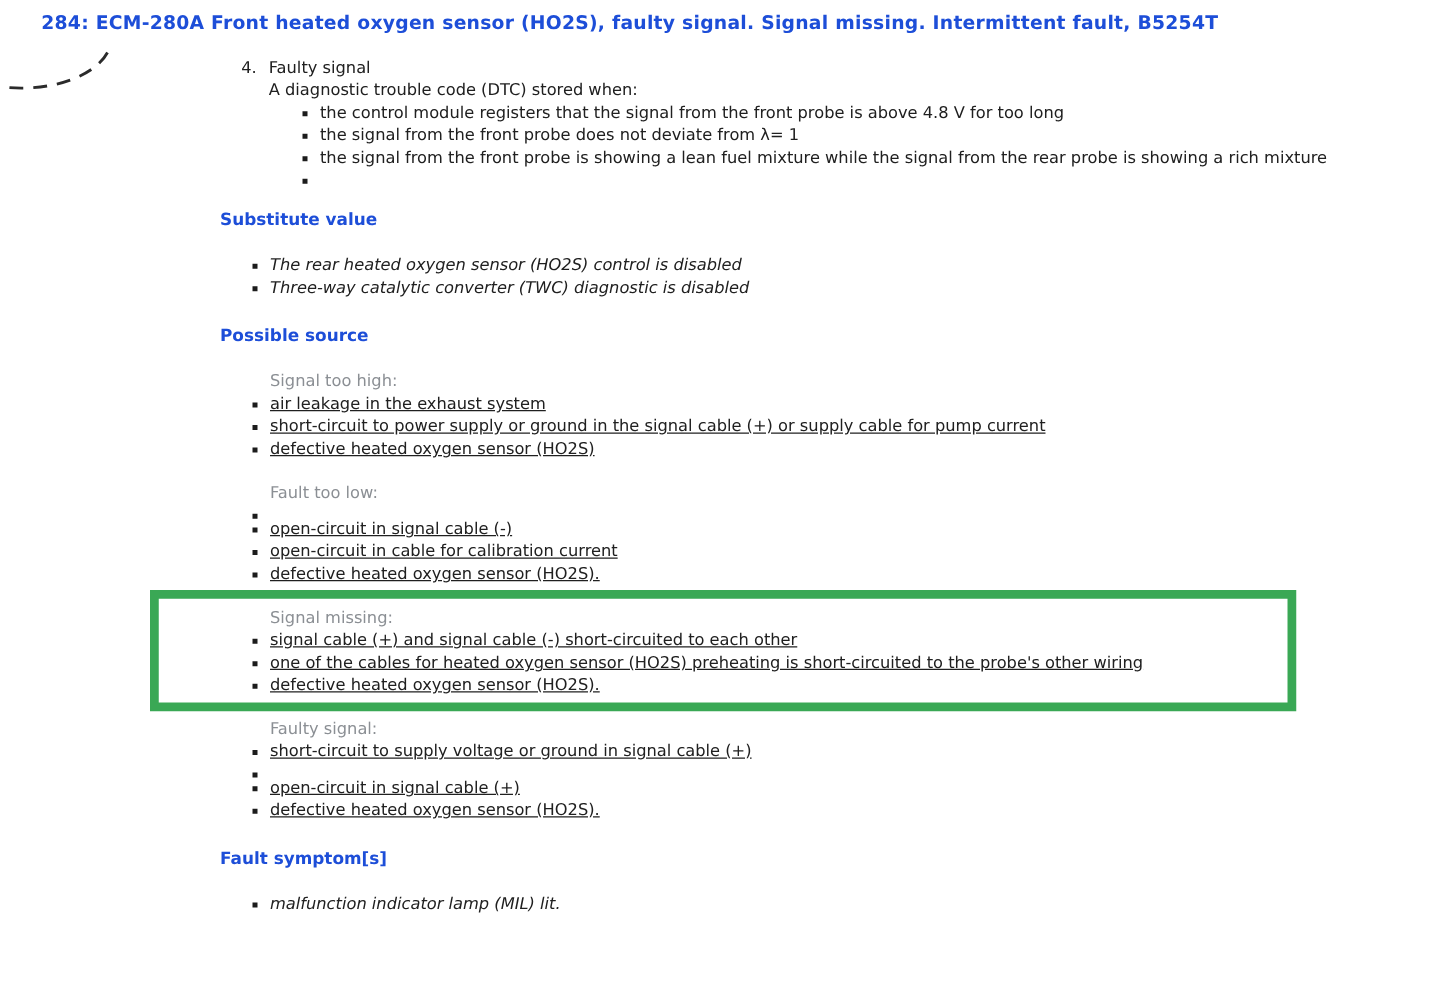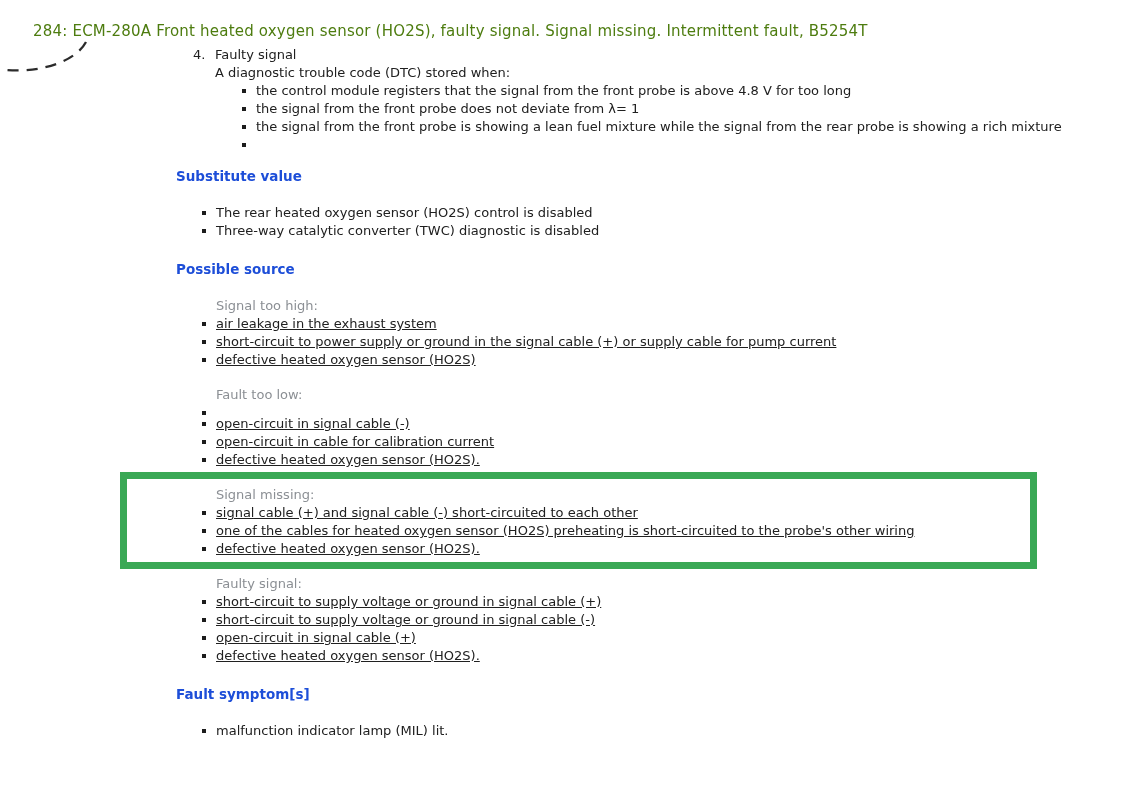--- a/index.html
+++ b/index.html
@@ -5,38 +5,38 @@
   * { margin:0; padding:0; box-sizing:border-box; }
   html,body { background:#fff; }
   body {
     font-family:"DejaVu Sans","Liberation Sans",sans-serif;
     font-size:13px; color:#202020;
   }
   .page {
     position:relative; width:1145px; height:802px; background:#ffffff; overflow:hidden;
   }
   .title {
-    position:absolute; left:33px; top:22px;
-    font-size:15px; font-weight:normal; color:#4d7c0f; letter-spacing:.2px;
+    position:absolute; left:33px; top:9px;
+    font-size:15px; font-weight:bold; color:#1d4ed8; letter-spacing:.2px;
   }
   .arc-svg { position:absolute; left:0; top:30px; width:110px; height:70px; }
   .content {
     position:absolute; left:176px; top:46px; width:969px;
   }
   .line { line-height:18px; }
   .item4 { display:flex; padding-left:17px; }
   .item4 .num { width:22px; line-height:18px; flex-shrink:0; }
   .item4-body { flex:1; }
   .bullet { display:flex; line-height:18px; }
   .sq {
     width:4px; height:4px; background:#1c1c1c; flex-shrink:0;
     margin:7px 10px 0 0;
   }
   .bullets.dtc { padding-left:27px; }
-  .bullets.lvl1 .bullet { padding-left:26px; }
+  .bullets.lvl1 .bullet { padding-left:26px;font-style:italic; }
   h2.doc-heading {
     font-size:13.5px; font-weight:bold; color:#1d4ed8;
     margin:20px 0 19px 0; line-height:18px;
   }
   .source-group { margin-top:17px; position:relative; }
   .group-label { margin-left:40px; line-height:18px; color:#8b8f94; }
   .source-group .bullet { padding-left:26px;text-decoration:underline; }
   .source-group.highlighted .hl-border {
     position:absolute; left:-56px; right:108px; top:-14px; bottom:-11px;
     border:7px solid var(--highlight,#3aa855);
@@ -149,21 +149,20 @@
     </div>
 
     <div class="source-group">
       <div class="group-label">Faulty signal:</div>
       <div class="bullet">
           <span class="sq"></span>
           <span>short-circuit to supply voltage or ground in signal cable (+)</span>
         </div>
       <div class="bullet">
           <span class="sq"></span>
-          <span>short-circuit to supply voltage or ground in signal cable (-)</span>
         </div>
       <div class="bullet">
           <span class="sq"></span>
           <span>open-circuit in signal cable (+)</span>
         </div>
       <div class="bullet">
           <span class="sq"></span>
           <span>defective heated oxygen sensor (HO2S).</span>
         </div>
     </div>

